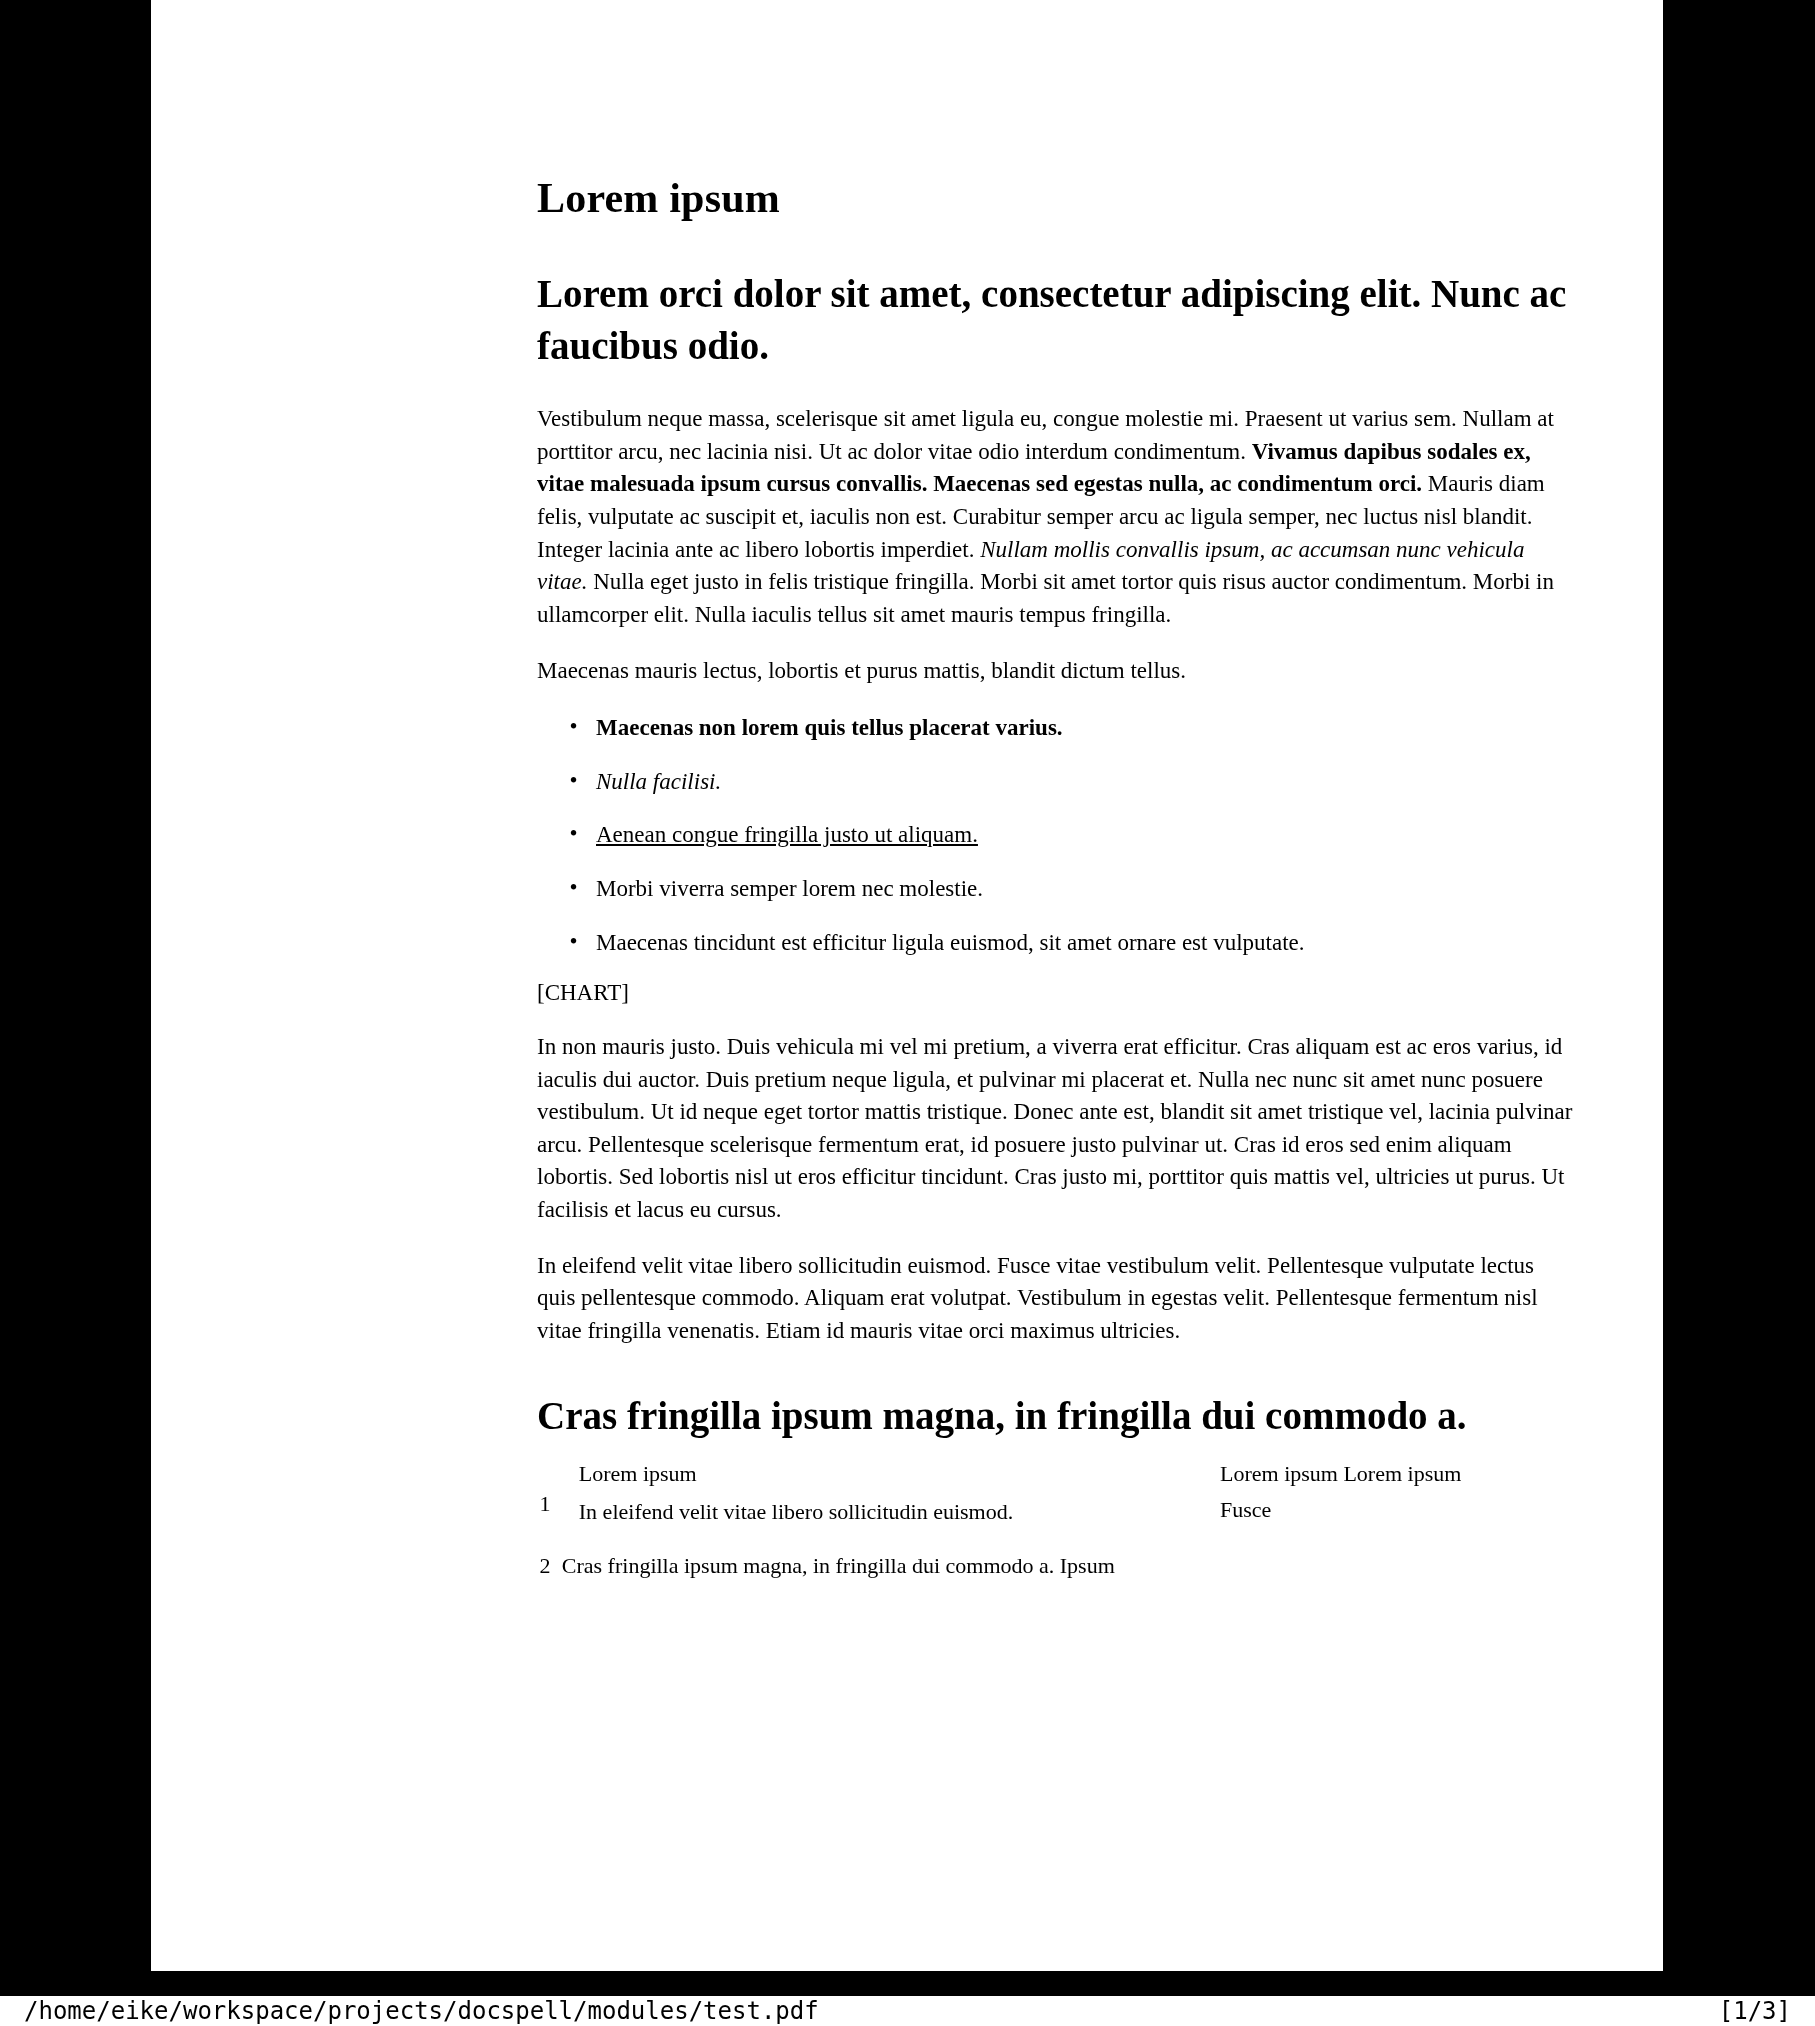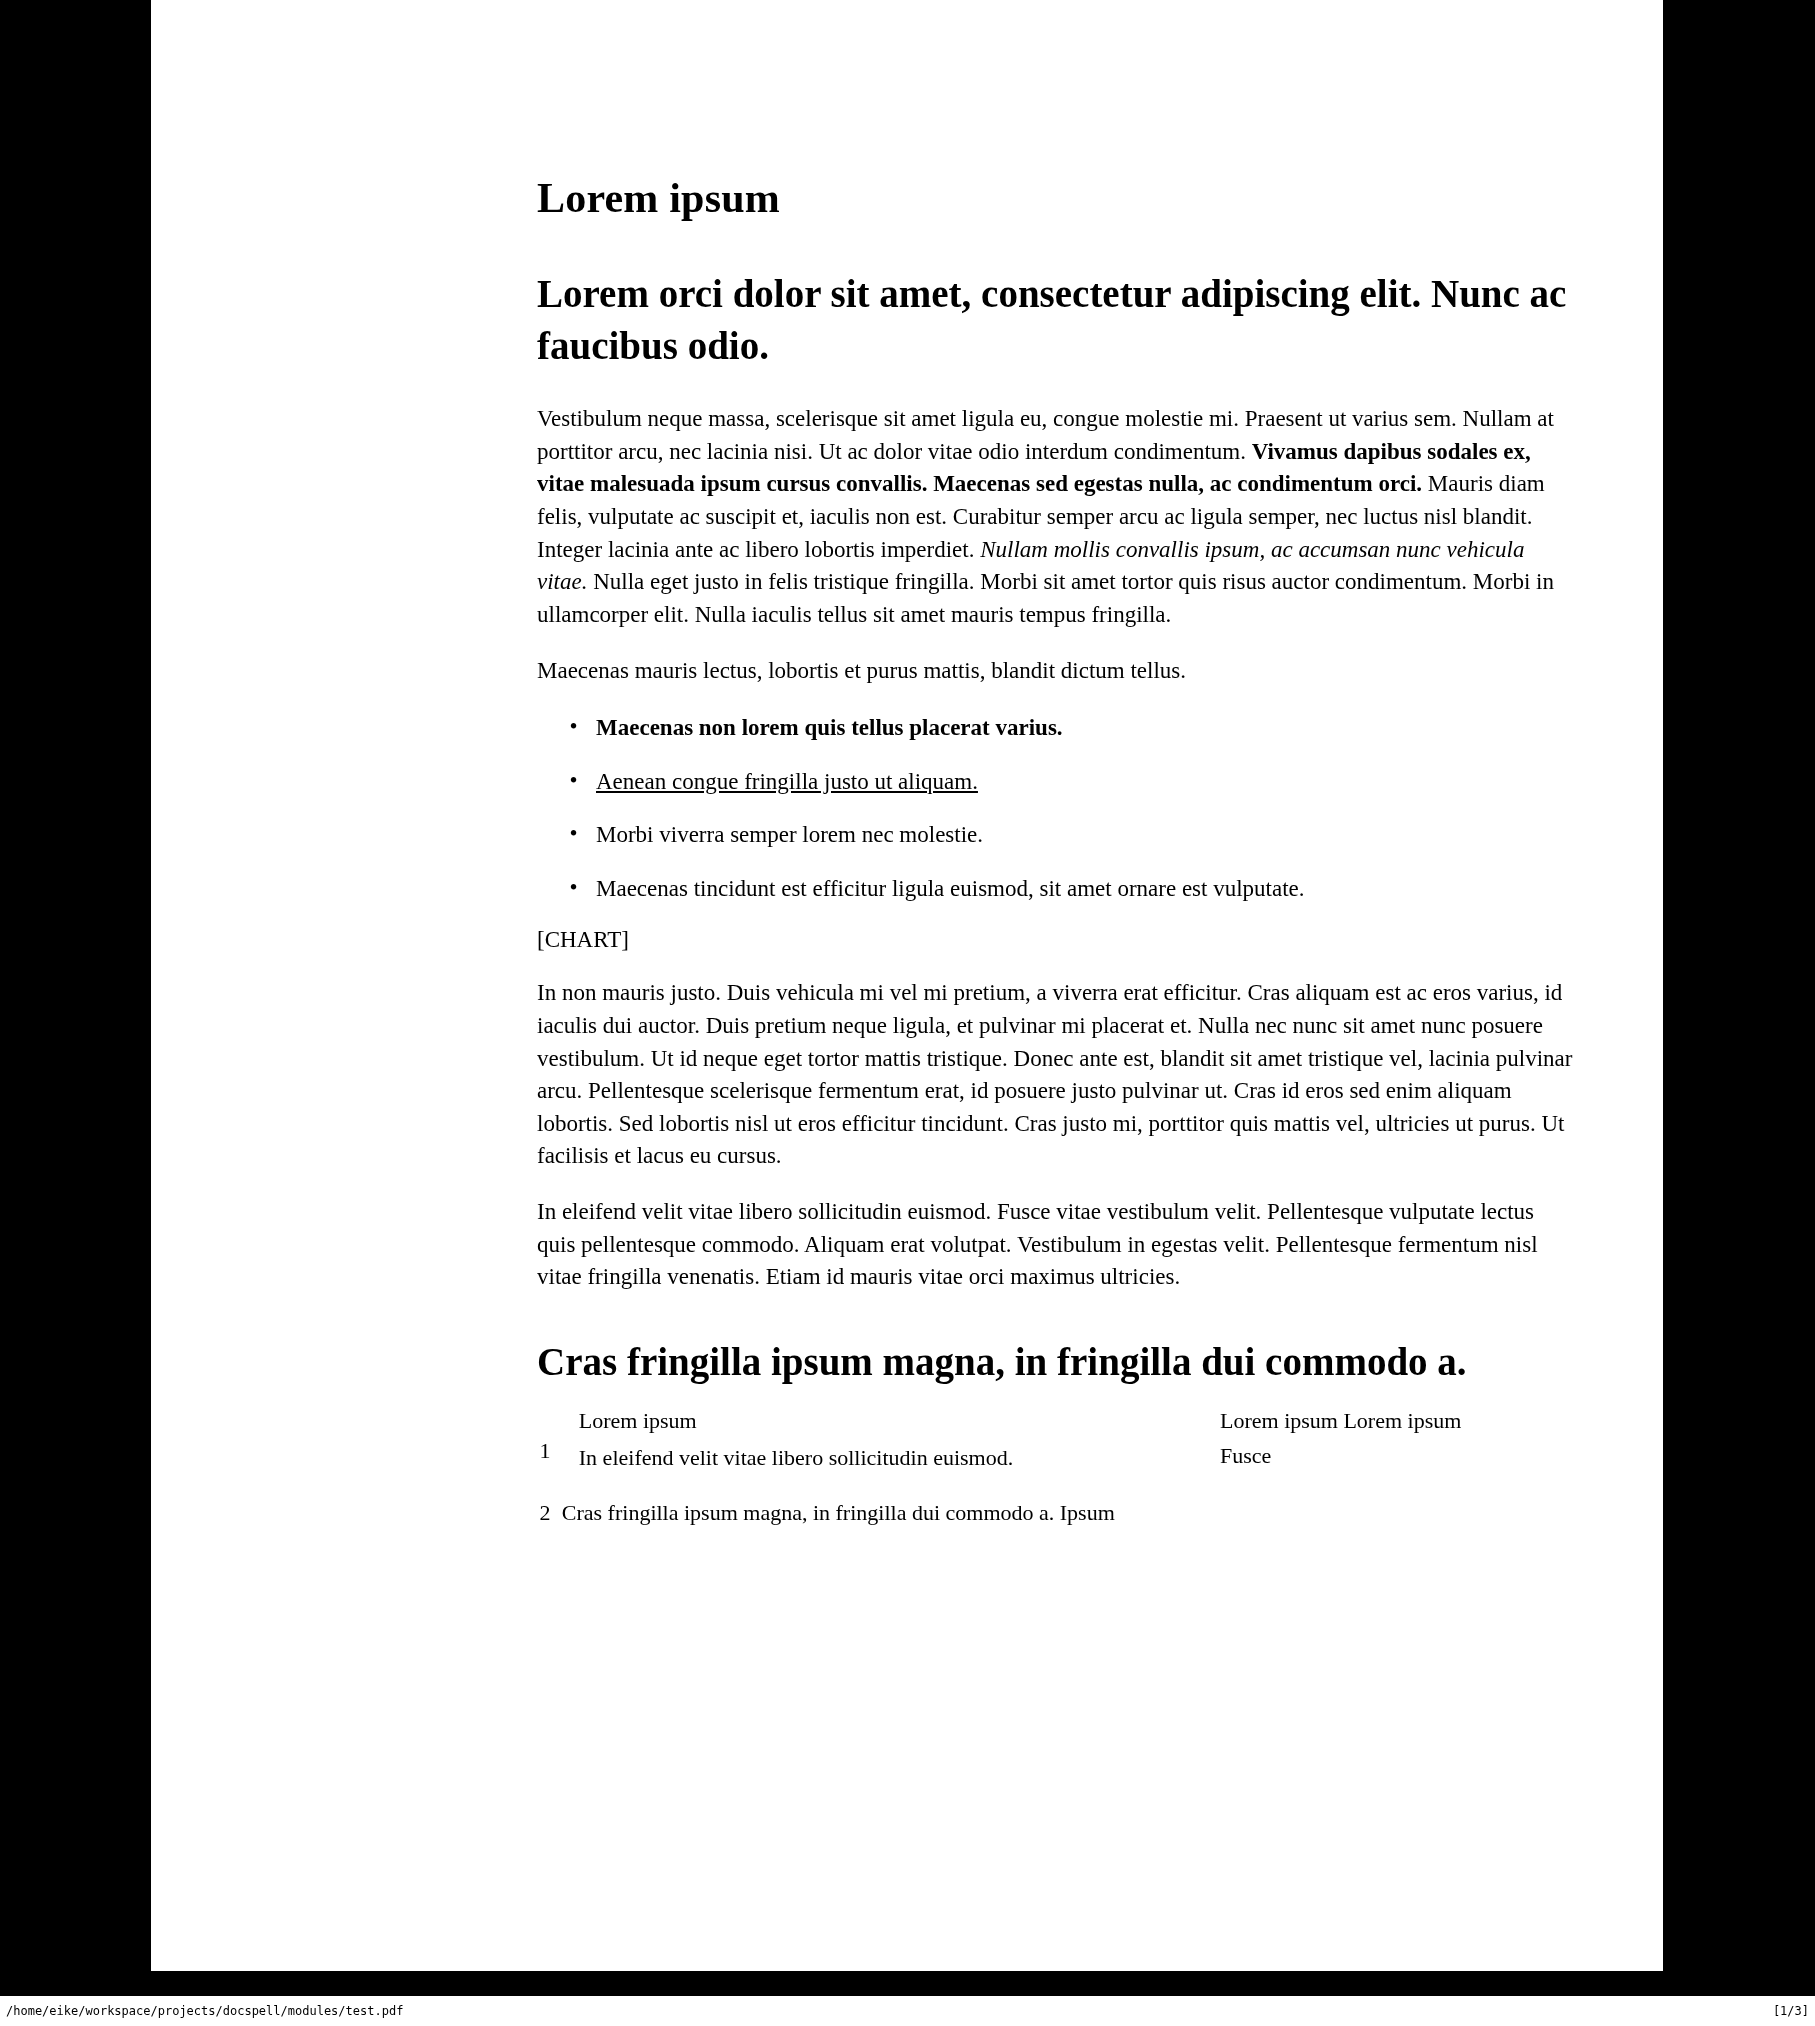--- a/index.html
+++ b/index.html
@@ -130,25 +130,25 @@
   .row2 .cell-wide { padding-left: 3.8px; }
   .statusbar {
     position: absolute;
     left: 0;
     bottom: 0;
     width: 1815px;
     height: 30px;
     background: #ffffff;
     color: #000000;
     font-family: "DejaVu Sans Mono", monospace;
-    font-size: 12px;
+    font-size: 24px;
     display: flex;
     align-items: center;
     justify-content: space-between;
-    padding: 0 6px;
+    padding: 0 24px;
     box-sizing: border-box;
   }
   .statusbar .path { white-space: nowrap; }
   .statusbar .pager { white-space: nowrap; }
 </style>
 </head>
 <body>
 
 <div class="viewer">
 
@@ -158,20 +158,21 @@
       <h1 class="doc-title">Lorem ipsum</h1>
 
       <h2 class="section-head">Lorem orci dolor sit amet, consectetur adipiscing elit. Nunc ac faucibus odio.</h2>
 
       <p class="body-text"><span>Vestibulum neque massa, scelerisque sit amet ligula eu, congue molestie mi. Praesent ut varius sem. Nullam at porttitor arcu, nec lacinia nisi. Ut ac dolor vitae odio interdum condimentum. </span><span class="b">Vivamus dapibus sodales ex, vitae malesuada ipsum cursus convallis. Maecenas sed egestas nulla, ac condimentum orci.</span><span> Mauris diam felis, vulputate ac suscipit et, iaculis non est. Curabitur semper arcu ac ligula semper, nec luctus nisl blandit. Integer lacinia ante ac libero lobortis imperdiet. </span><span class="i">Nullam mollis convallis ipsum, ac accumsan nunc vehicula vitae.</span><span> Nulla eget justo in felis tristique fringilla. Morbi sit amet tortor quis risus auctor condimentum. Morbi in ullamcorper elit. Nulla iaculis tellus sit amet mauris tempus fringilla.</span></p>
 
       <p class="body-text tight">Maecenas mauris lectus, lobortis et purus mattis, blandit dictum tellus.</p>
 
       <ul class="bullets">
         <li><span class="b">Maecenas non lorem quis tellus placerat varius.</span></li>
+        <li><span class="i">Nulla facilisi.</span></li>
         <li><span class="u">Aenean congue fringilla justo ut aliquam.</span></li>
         <li><span>Morbi viverra semper lorem nec molestie.</span></li>
         <li><span>Maecenas tincidunt est efficitur ligula euismod, sit amet ornare est vulputate.</span></li>
       </ul>
 
       <p class="chart-placeholder">[CHART]</p>
 
       <p class="body-text">In non mauris justo. Duis vehicula mi vel mi pretium, a viverra erat efficitur. Cras aliquam est ac eros varius, id iaculis dui auctor. Duis pretium neque ligula, et pulvinar mi placerat et. Nulla nec nunc sit amet nunc posuere vestibulum. Ut id neque eget tortor mattis tristique. Donec ante est, blandit sit amet tristique vel, lacinia pulvinar arcu. Pellentesque scelerisque fermentum erat, id posuere justo pulvinar ut. Cras id eros sed enim aliquam lobortis. Sed lobortis nisl ut eros efficitur tincidunt. Cras justo mi, porttitor quis mattis vel, ultricies ut purus. Ut facilisis et lacus eu cursus.</p>
 
       <p class="body-text">In eleifend velit vitae libero sollicitudin euismod. Fusce vitae vestibulum velit. Pellentesque vulputate lectus quis pellentesque commodo. Aliquam erat volutpat. Vestibulum in egestas velit. Pellentesque fermentum nisl vitae fringilla venenatis. Etiam id mauris vitae orci maximus ultricies.</p>

